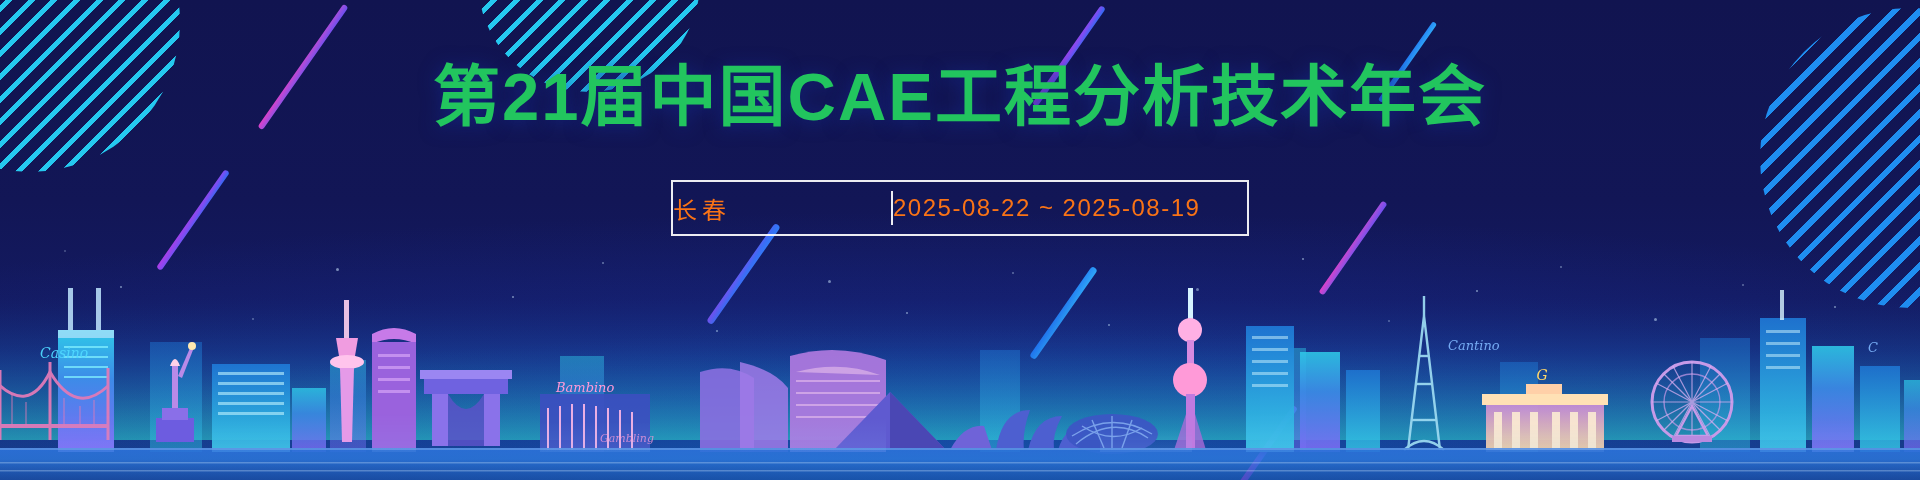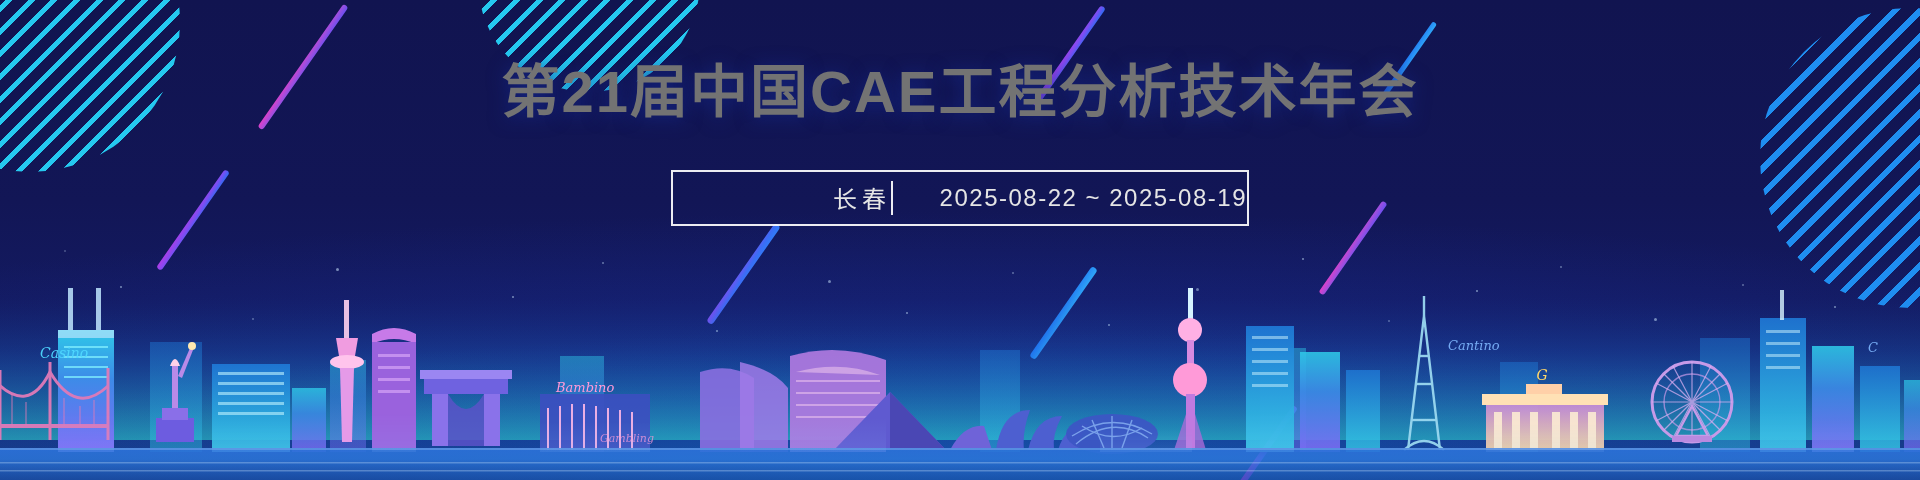--- a/index.html
+++ b/index.html
@@ -93,47 +93,47 @@
     inset: 0;
     display: flex;
     flex-direction: column;
     align-items: center;
     z-index: 40;
   }
 
   .title-block { margin-top: 58px; text-align: center; }
 
   .title-line {
-    color: #737373;
-    font-size: 58px;
+    color: #22c55e;
+    font-size: 67px;
     font-weight: bold;
     line-height: 1.17;
     letter-spacing: 2px;
     white-space: nowrap;
     text-shadow: 0 2px 18px rgba(20,40,140,0.75);
   }
   .title-line.second { letter-spacing: 4px; }
 
   .info-box {
     margin-top: 44px;
     display: flex;
     align-items: center;
     justify-content: center;
     border: 2px solid rgba(255,255,255,0.92);
     height: 56px;
     padding: 0 0;
     width: 578px;
     backdrop-filter: blur(0.5px);
   }
   .info-cell {
-    color: #e5e5e5;
+    color: #f97316;
     font-size: 24px;
     letter-spacing: 1.5px;
     white-space: nowrap;
-    text-align: right;
+    text-align: left;
   }
   .info-cell.place { width: 218px; letter-spacing: 5px; }
   .info-divider {
     width: 2px;
     height: 34px;
     background: rgba(255,255,255,0.92);
     flex: 0 0 auto;
   }
   .info-cell.dates { flex: 1 1 auto; }
 </style>

